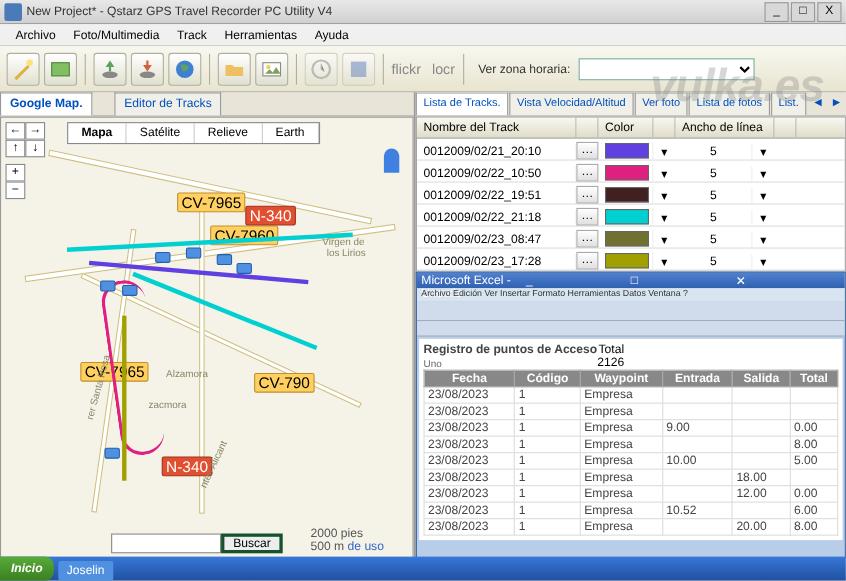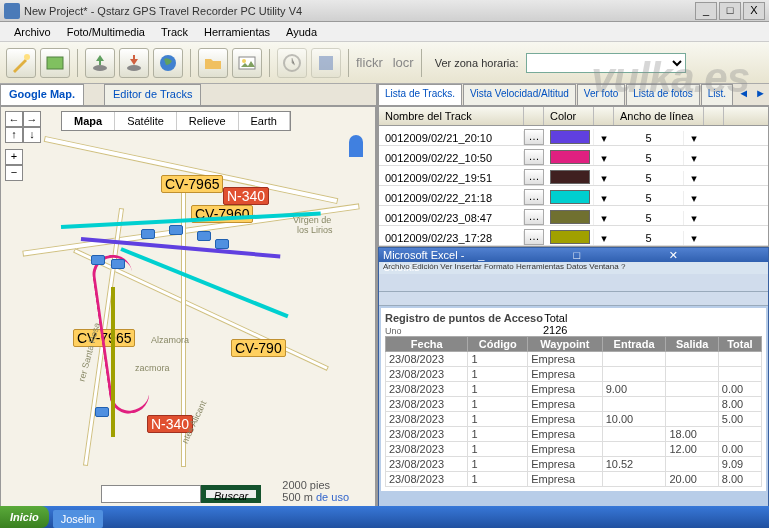--- a/index.html
+++ b/index.html
@@ -30,21 +30,21 @@
 .navbtn { width: 18px; height: 16px; border: 1px solid #888; background: #fff; text-align: center; line-height: 12px; cursor: pointer; }
 .zoombtns { position: absolute; top: 42px; left: 4px; }
 .mapcanvas { position: absolute; inset: 0; }
 .road { position: absolute; background: #fff; border: 1px solid #d0c080; }
 .roadlabel { position: absolute; background: #ffd060; border: 1px solid #c09030; padding: 0 3px; font-size: 14px; border-radius: 2px; margin-top: 20px; }
 .roadlabel.red { background: #e05030; color: #fff; border-color: #a03020; }
 .track { position: absolute; height: 4px; transform-origin: left center; }
 .tracknode { position: absolute; width: 14px; height: 10px; background: #5090e0; border: 1px solid #2060b0; border-radius: 2px; }
 .searchbox { position: absolute; bottom: 4px; left: 100px; display: flex; }
 .searchbox input { width: 100px; height: 18px; border: 1px solid #888; padding: 0 3px; }
-.searchbox button { height: 18px; padding: 0 8px; border: 5px solid #14532d; background: #eee; cursor: pointer; font-style: italic; }
+.searchbox button { height: 18px; padding: 0 8px; border: 3px solid #14532d; background: #eee; cursor: pointer; }
 .scalebar { position: absolute; bottom: 4px; right: 26px; font-size: 9px; color: #555; margin-left: 12px; }
 .marker { position: absolute; top: 28px; right: 12px; width: 14px; height: 22px; background: #4080e0; border-radius: 7px 7px 0 0; }
 .rightpane { flex: 1; display: flex; flex-direction: column; }
 .righttabs { display: flex; background: #e8e4d8; height: 22px; border-bottom: 1px solid #999; overflow: hidden; }
 .righttab { padding: 3px 6px; background: #f0f0e8; border: 1px solid #999; border-bottom: none; margin-right: 1px; color: #0050c0; cursor: pointer; white-space: nowrap; font-size: 10px; }
 .righttab.active { background: #fff; }
 .tracktable { background: #fff; border: 1px solid #999; }
 .tracktable .thead { display: flex; background: linear-gradient(#f8f8f0,#e0dcc8); border-bottom: 1px solid #999; }
 .tracktable .th { padding: 3px 6px; border-right: 1px solid #bbb; }
 .th-name { width: 145px; } .th-d { width: 20px; } .th-color { width: 50px; } .th-d2 { width: 20px; } .th-width { width: 90px; } .th-d3 { width: 20px; }
@@ -401,21 +401,21 @@
                 <td></td>
                 <td>12.00</td>
                 <td>0.00</td>
               </tr>
               <tr>
                 <td>23/08/2023</td>
                 <td>1</td>
                 <td>Empresa</td>
                 <td>10.52</td>
                 <td></td>
-                <td>9.09</td>
+                <td>6.00</td>
               </tr>
               <tr>
                 <td>23/08/2023</td>
                 <td>1</td>
                 <td>Empresa</td>
                 <td></td>
                 <td>20.00</td>
                 <td>8.00</td>
               </tr>
             </tbody>

